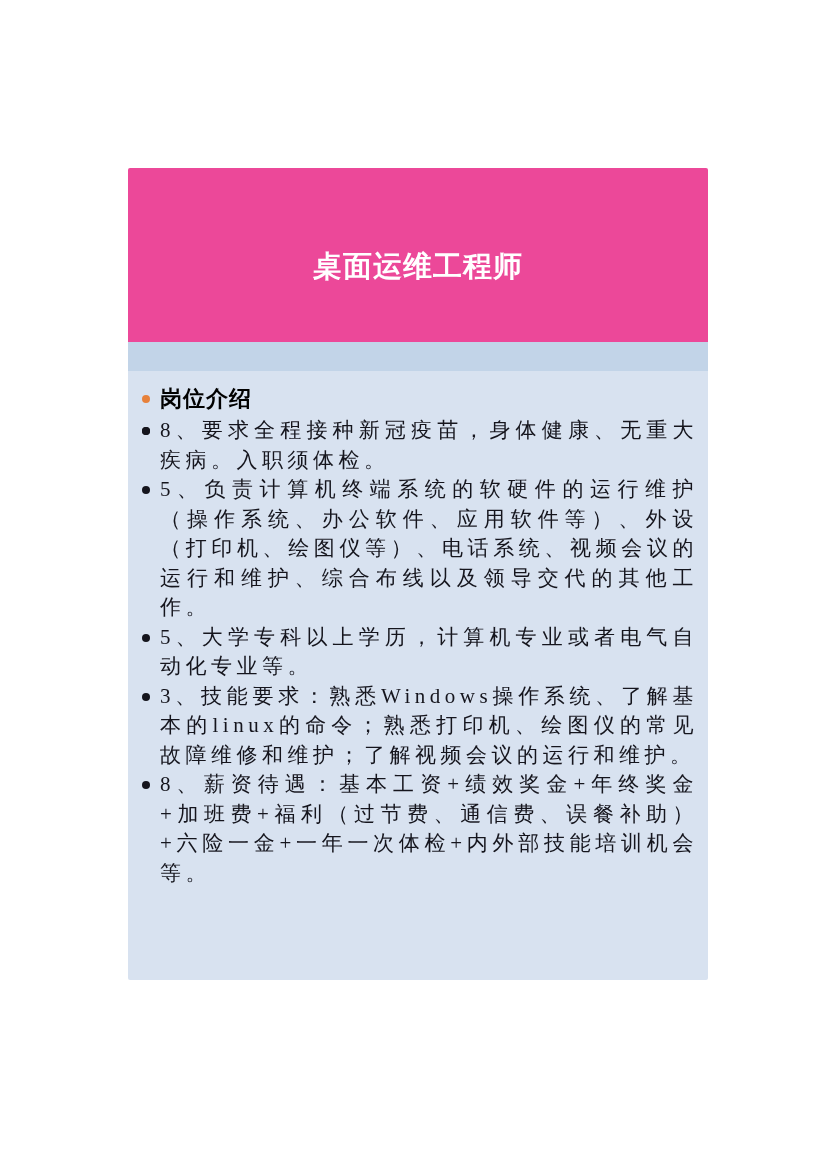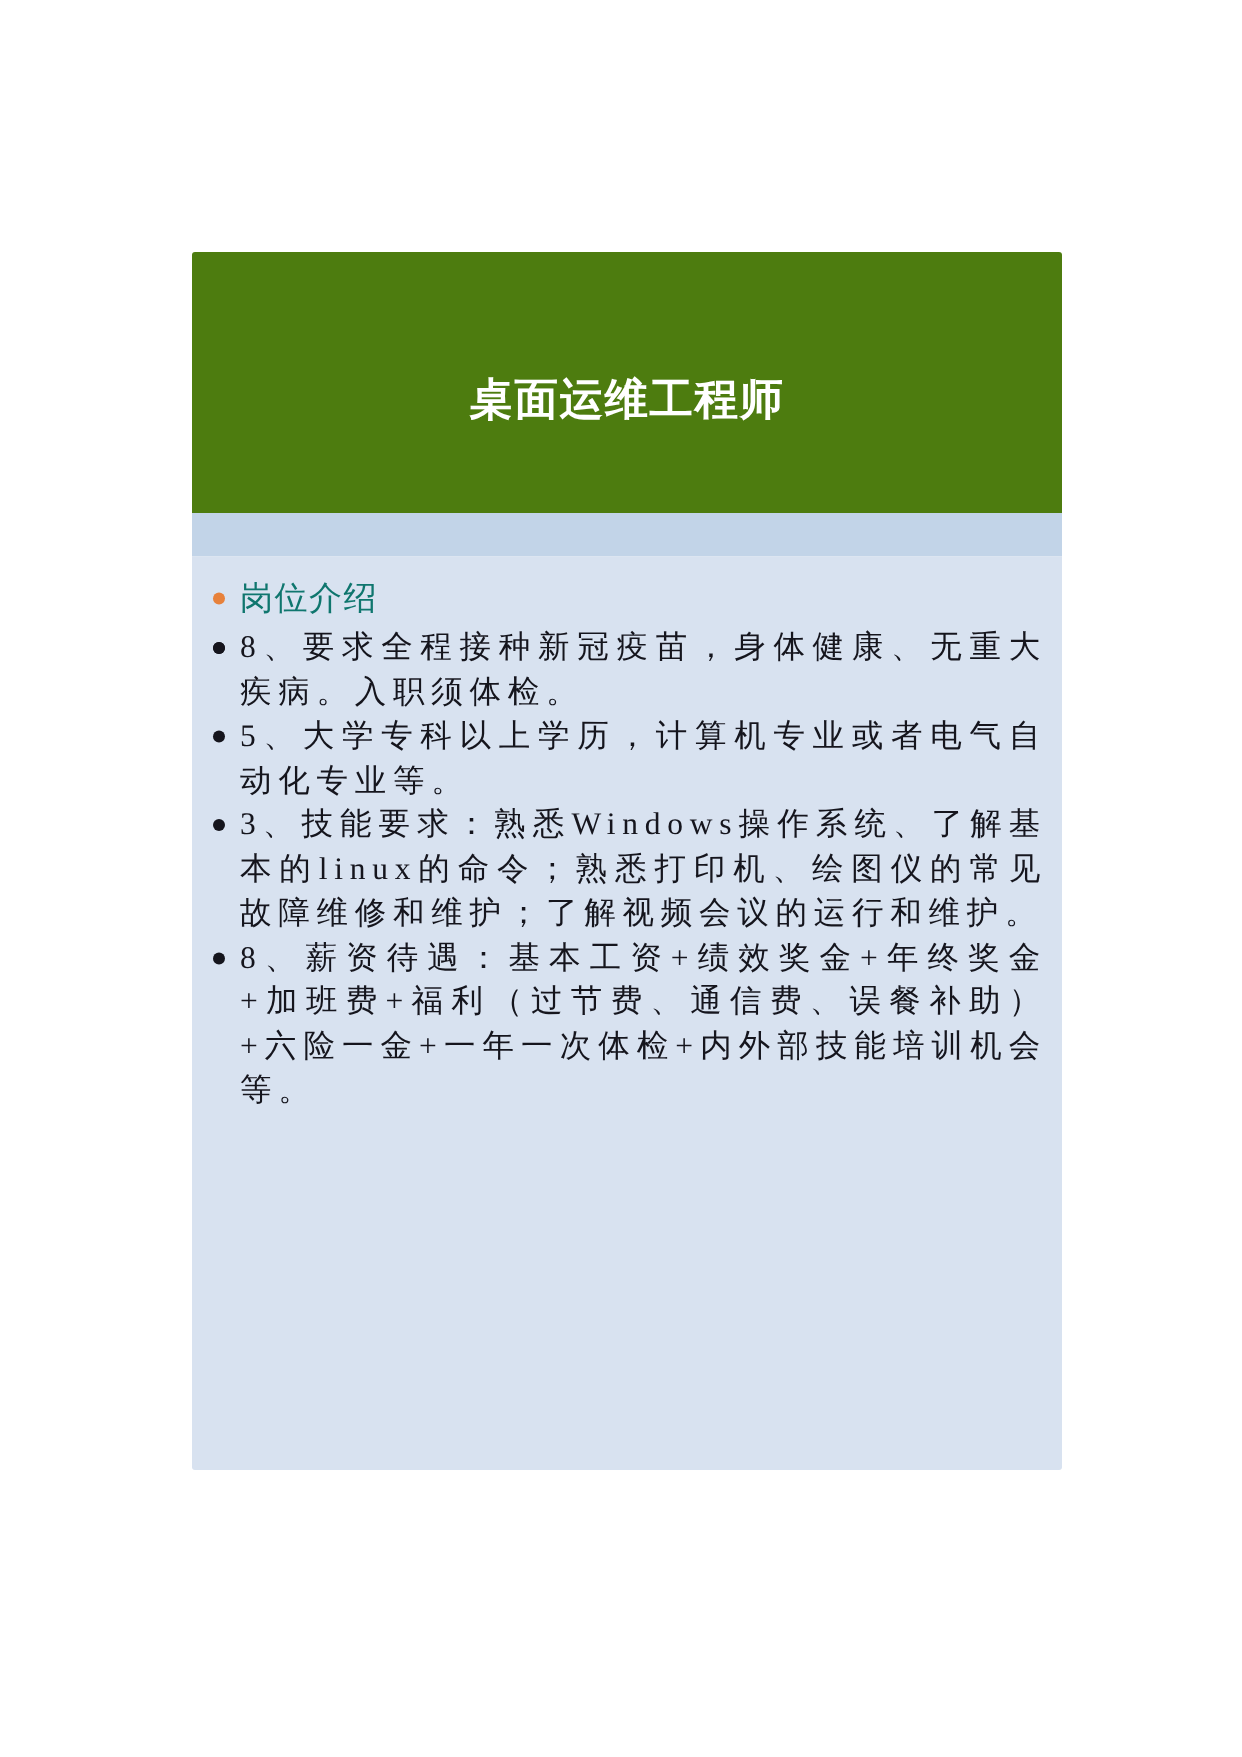--- a/index.html
+++ b/index.html
@@ -17,21 +17,21 @@
   .job-card {
     position: absolute;
     left: 128px;
     top: 168px;
     width: 580px;
     border-radius: 2px;
     overflow: hidden;
   }
   .card-header {
     height: 174px;
-    background: #4d7c0f;
+    background: #ec4899;
     display: flex;
     align-items: center;
     justify-content: center;
     box-sizing: border-box;
     padding-top: 24px;
   }
   .card-title {
     color: #ffffff;
     font-weight: bold;
     font-size: 29px;
@@ -49,22 +49,22 @@
     padding: 13px 10px 0 12px;
     overflow: hidden;
   }
   .intro-heading {
     position: relative;
     padding-left: 20px;
     line-height: 30px;
     margin-bottom: 0;
   }
   .intro-heading .heading-text {
-    color: #0f766e;
-    font-weight: normal;
+    color: #000000;
+    font-weight: bold;
     font-size: 22px;
     font-family: "Liberation Sans", sans-serif;
     letter-spacing: 1px;
   }
   .bullet {
     position: absolute;
     left: 2px;
     top: 11px;
     width: 8px;
     height: 8px;
@@ -112,20 +112,24 @@
           <span class="bullet bullet-dark"></span>
         </li>
 
 
 
         <li class="job-item">
           <span class="bullet bullet-dark"></span>
           <span>8、要求全程接种新冠疫苗，身体健康、无重大疾病。入职须体检。</span>
         </li>
 
+        <li class="job-item">
+          <span class="bullet bullet-dark"></span>
+          <span>5、负责计算机终端系统的软硬件的运行维护（操作系统、办公软件、应用软件等）、外设（打印机、绘图仪等）、电话系统、视频会议的运行和维护、综合布线以及领导交代的其他工作。</span>
+        </li>
 
         <li class="job-item">
           <span class="bullet bullet-dark"></span>
           <span>5、大学专科以上学历，计算机专业或者电气自动化专业等。</span>
         </li>
 
         <li class="job-item">
           <span class="bullet bullet-dark"></span>
           <span>3、技能要求：熟悉Windows操作系统、了解基本的linux的命令；熟悉打印机、绘图仪的常见故障维修和维护；了解视频会议的运行和维护。</span>
         </li>

